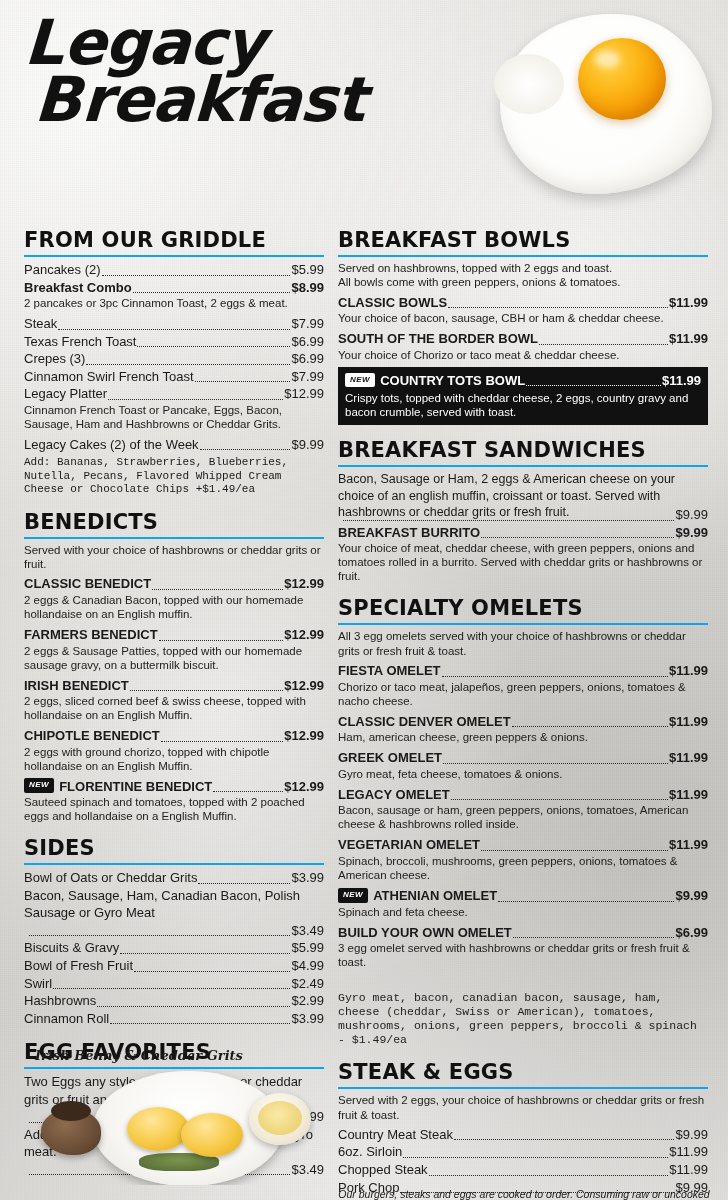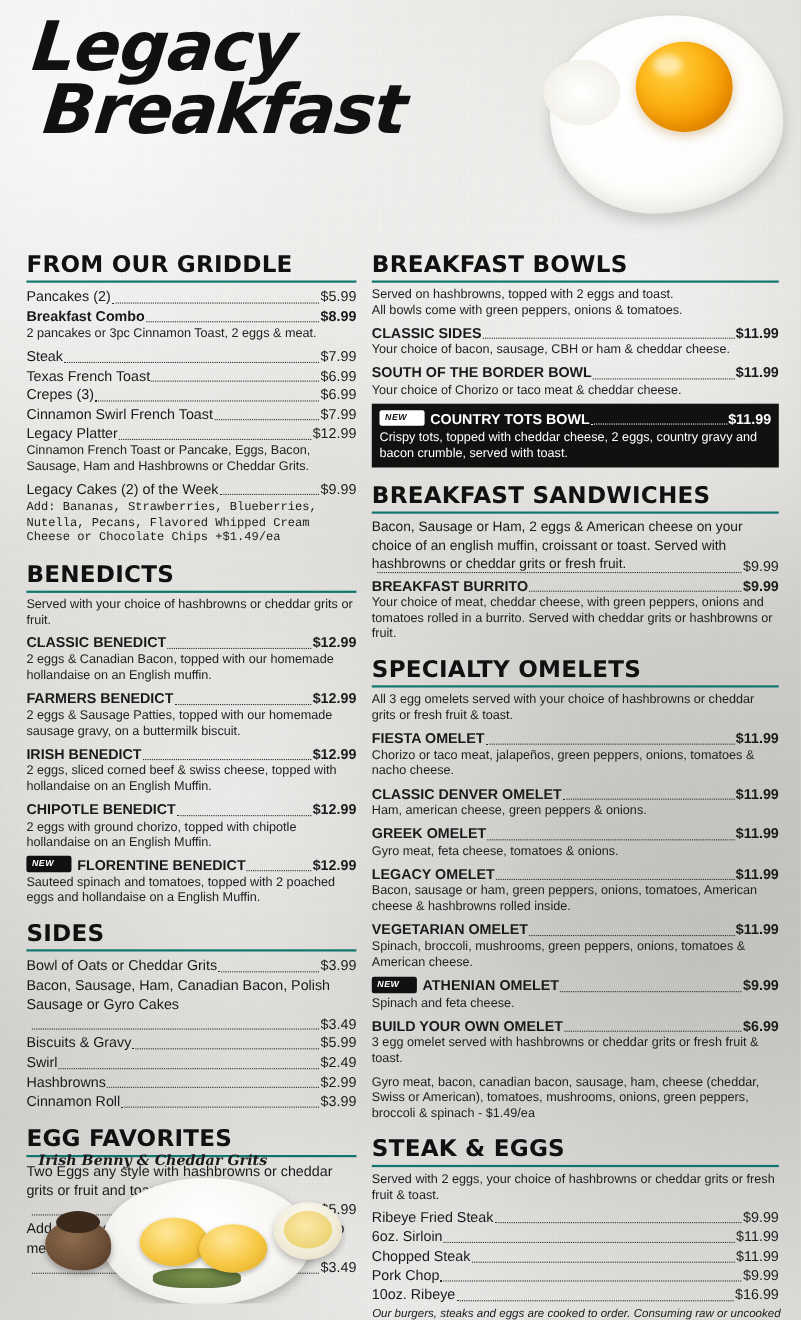--- a/index.html
+++ b/index.html
@@ -71,21 +71,21 @@
   .col-left{left:24px;top:228px;width:300px;}
   .col-right{left:338px;top:228px;width:370px;}
 
   h2.section{
     font-family:"DejaVu Sans", sans-serif;
     font-weight:bold;
     font-size:21px;
     letter-spacing:.2px;
     margin:0 0 4px 0;
     padding-bottom:3px;
-    border-bottom:2px solid #0f766e;
+    border-bottom:2px solid #0ea5e9;
     color:#111;
     text-transform:uppercase;
   }
   .sec{margin-bottom:13px;}
   .blurb{font-size:11.5px;line-height:1.25;margin:4px 0 4px 0;color:#1c1c1c;}
 
   .row{
     display:flex;align-items:flex-end;
     font-size:13px;line-height:1.35;
     white-space:nowrap;
@@ -99,21 +99,21 @@
   .row .pr{flex:0 0 auto;font-weight:normal;}
   .row.bold .nm,.row.bold .pr{font-weight:bold;}
   .desc{font-size:11.5px;line-height:1.22;margin:0 0 5px 0;color:#222;}
 
   
   .newbadge{
     display:inline-block;
     background:#111;color:#fff;
     font-size:8px;font-weight:bold;
     font-style:italic;
-    padding:2px 16px 2px 5px;
+    padding:2px 5px 2px 5px;
     border-radius:2px;
     margin-right:5px;
     position:relative;top:-2px;
     letter-spacing:.5px;
   }
   .newbadge.onblack{background:#fff;color:#111;}
 
   
   .highlight{
     background:#111;color:#fff;
@@ -295,32 +295,37 @@
     <div class="sec">
       <h2 class="section">SIDES</h2>
 
       <div class="row">
         <span class="nm">Bowl of Oats or Cheddar Grits</span>
         <span class="dots"></span>
         <span class="pr">$3.99</span>
       </div>
 
       <div style="font-size:13px;line-height:1.35;">
-        <span>Bacon, Sausage, Ham, Canadian Bacon, Polish Sausage or Gyro Cakes</span>
+        <span>Bacon, Sausage, Ham, Canadian Bacon, Polish Sausage or Gyro Meat</span>
       </div>
       <div class="row">
         <span class="nm" style="visibility:hidden">.</span>
         <span class="dots"></span>
         <span class="pr">$3.49</span>
       </div>
 
       <div class="row">
         <span class="nm">Biscuits &amp; Gravy</span>
         <span class="dots"></span>
         <span class="pr">$5.99</span>
+      </div>
+      <div class="row">
+        <span class="nm">Bowl of Fresh Fruit</span>
+        <span class="dots"></span>
+        <span class="pr">$4.99</span>
       </div>
       <div class="row">
         <span class="nm">Swirl</span>
         <span class="dots"></span>
         <span class="pr">$2.49</span>
       </div>
       <div class="row">
         <span class="nm">Hashbrowns</span>
         <span class="dots"></span>
         <span class="pr">$2.99</span>
@@ -368,21 +373,21 @@
   </div>
 
   <div class="col col-right">
 
     <div class="sec">
       <h2 class="section">BREAKFAST BOWLS</h2>
       <div class="blurb" style="white-space:pre-line">Served on hashbrowns, topped with 2 eggs and toast.
 All bowls come with green peppers, onions &amp; tomatoes.</div>
 
       <div class="row bold">
-        <span class="nm">CLASSIC SIDES</span>
+        <span class="nm">CLASSIC BOWLS</span>
         <span class="dots"></span>
         <span class="pr">$11.99</span>
       </div>
       <div class="desc">Your choice of bacon, sausage, CBH or ham &amp; cheddar cheese.</div>
 
       <div class="row bold">
         <span class="nm">SOUTH OF THE BORDER BOWL</span>
         <span class="dots"></span>
         <span class="pr">$11.99</span>
       </div>
@@ -466,29 +471,29 @@
       </div>
       <div class="desc">Spinach and feta cheese.</div>
 
       <div class="row bold">
         <span class="nm">BUILD YOUR OWN OMELET</span>
         <span class="dots"></span>
         <span class="pr">$6.99</span>
       </div>
       <div class="desc">3 egg omelet served with hashbrowns or cheddar grits or fresh fruit &amp; toast.</div>
 
-      <div class="desc" style="margin-top:8px;">Gyro meat, bacon, canadian bacon, sausage, ham, cheese (cheddar, Swiss or American), tomatoes, mushrooms, onions, green peppers, broccoli &amp; spinach - $1.49/ea</div>
+      <div class="desc" style="margin-top:22px;font-family:Liberation Mono, monospace;">Gyro meat, bacon, canadian bacon, sausage, ham, cheese (cheddar, Swiss or American), tomatoes, mushrooms, onions, green peppers, broccoli &amp; spinach - $1.49/ea</div>
     </div>
 
     <div class="sec">
       <h2 class="section">STEAK &amp; EGGS</h2>
       <div class="blurb">Served with 2 eggs, your choice of hashbrowns or cheddar grits or fresh fruit &amp; toast.</div>
 
       <div class="row">
-        <span class="nm">Ribeye Fried Steak</span>
+        <span class="nm">Country Meat Steak</span>
         <span class="dots"></span>
         <span class="pr">$9.99</span>
       </div>
       <div class="row">
         <span class="nm">6oz. Sirloin</span>
         <span class="dots"></span>
         <span class="pr">$11.99</span>
       </div>
       <div class="row">
         <span class="nm">Chopped Steak</span>

